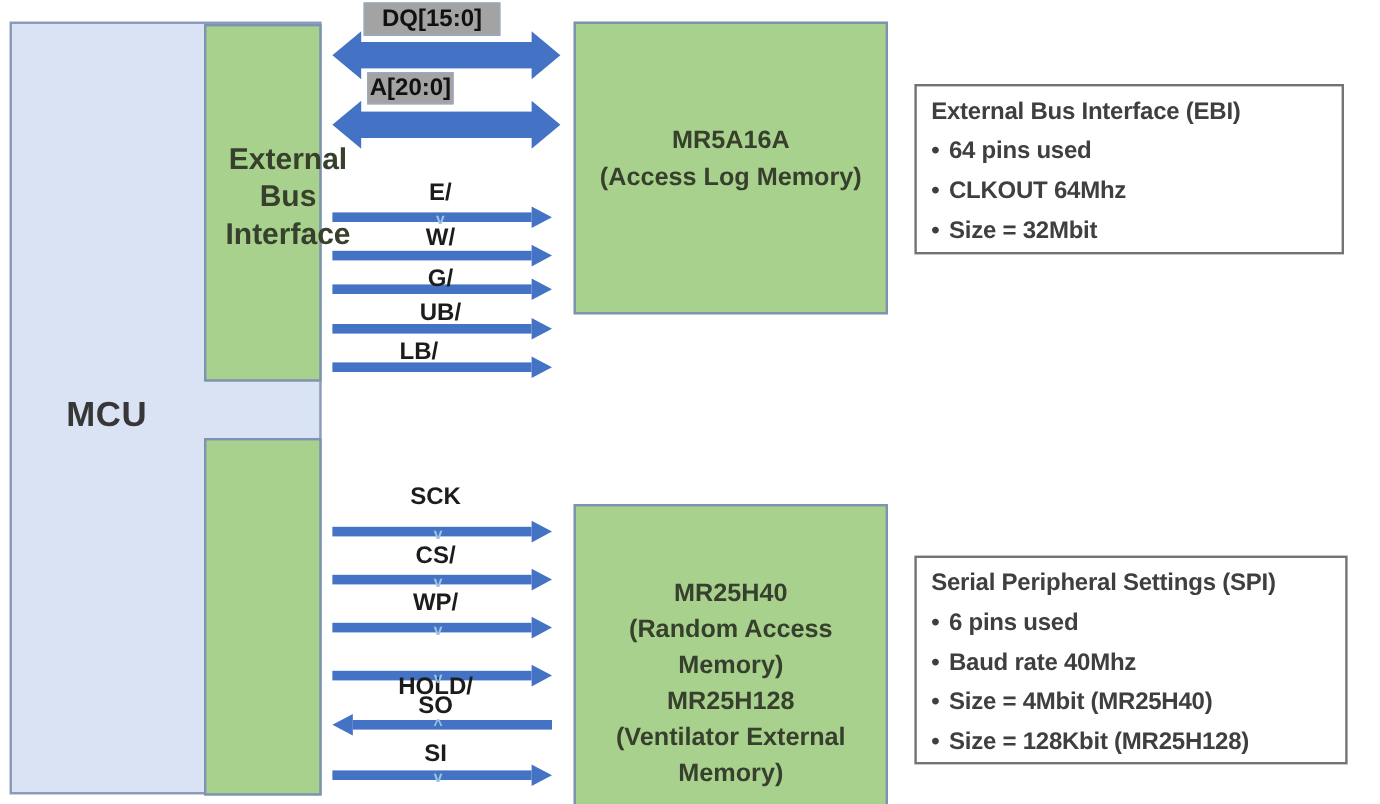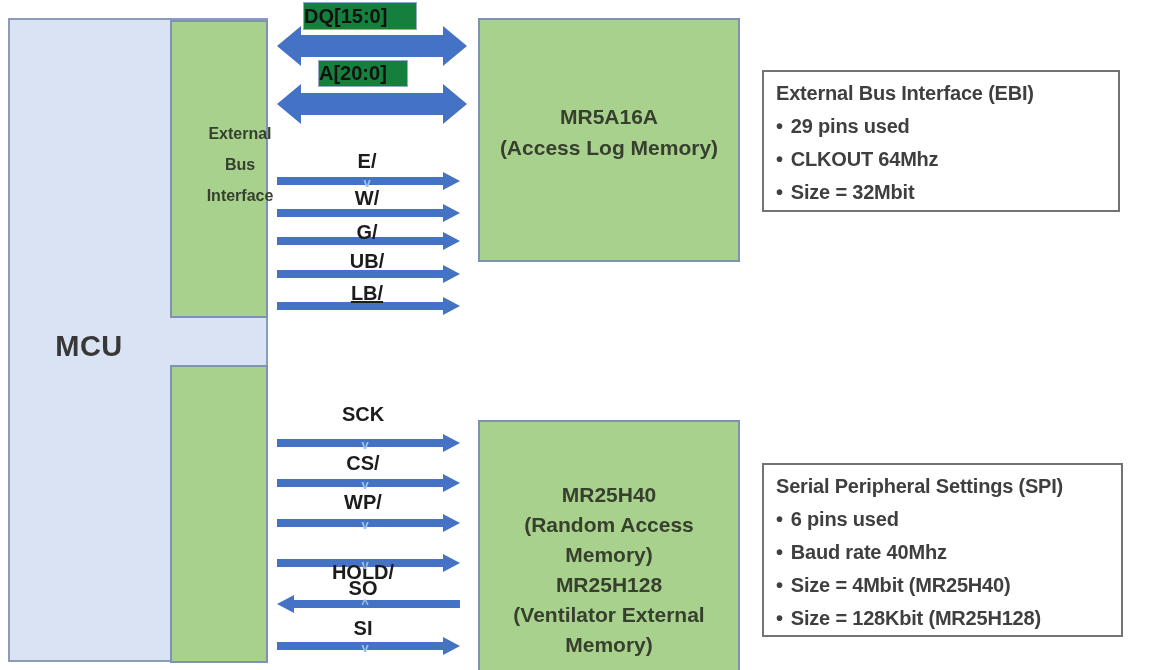--- a/index.html
+++ b/index.html
@@ -16,21 +16,21 @@
     position:relative;width:1150px;height:670px;background:#ffffff;
     font-family:"Liberation Sans", sans-serif;overflow:hidden;
   }
   
   .box{position:absolute;box-sizing:border-box;}
   .mcu-box{left:8px;top:18px;width:260px;height:644px;background:var(--mcu);border:2px solid #8b9cba;}
   .mcu-label{position:absolute;left:8px;top:330px;width:162px;text-align:center;
     font-size:29px;font-weight:700;color:#373737;letter-spacing:.5px;}
   .gbox{background:var(--green);border:2px solid var(--slate);}
   .ebi-box{left:170px;top:20px;width:98px;height:298px;display:flex;align-items:center;justify-content:center;}
-  .ebi-box .lbl{font-size:16px;font-weight:600;line-height:31px;color:var(--greenink);text-align:center;margin-top:-10px;padding-left:42px;}
+  .ebi-box .lbl{font-size:25px;font-weight:600;line-height:31px;color:var(--greenink);text-align:center;margin-top:-10px;padding-left:42px;}
   .spi-box{left:170px;top:365px;width:98px;height:298px;}
   .mem1{left:478px;top:18px;width:262px;height:244px;display:flex;flex-direction:column;
     align-items:center;justify-content:center;}
   .mem1 div{font-size:21px;font-weight:600;line-height:31px;color:var(--greenink);transform:translateY(-8px);}
   .mem2{left:478px;top:420px;width:262px;height:300px;display:flex;flex-direction:column;
     align-items:center;justify-content:center;}
   .mem2 div{font-size:21px;font-weight:600;line-height:30px;color:var(--greenink);}
   
   .info{position:absolute;box-sizing:border-box;background:#fff;border:2px solid #737373;
     padding:5px 12px;color:var(--grayink);}
@@ -39,22 +39,22 @@
   .info .dot{margin-right:8px;}
   .info-ebi{left:762px;top:70px;width:358px;height:142px;}
   .info-spi{left:762px;top:463px;width:361px;height:174px;}
   
   .dbl{position:absolute;left:277px;width:190px;height:40px;}
   .dbl .bar{position:absolute;left:23px;right:23px;top:9px;bottom:9px;background:var(--blue);}
   .dbl .hl,.dbl .hr{position:absolute;top:0;width:0;height:0;
     border-top:20px solid transparent;border-bottom:20px solid transparent;}
   .dbl .hl{left:0;border-right:24px solid var(--blue);}
   .dbl .hr{right:0;border-left:24px solid var(--blue);}
-  .bus-label{position:absolute;box-sizing:border-box;background:#15803d;border:1px solid #9aa9c4;
-    font-size:20px;font-weight:700;color:#111;z-index:2;}
+  .bus-label{position:absolute;box-sizing:border-box;background:#a3a3a3;border:1px solid #9aa9c4;
+    font-size:20px;font-weight:700;color:#111;text-align:center;z-index:2;}
   
   .arrow{position:absolute;left:277px;width:166px;height:8px;background:var(--blue);}
   .arrow.r::after{content:"";position:absolute;right:-17px;top:-5px;width:0;height:0;
     border-top:9px solid transparent;border-bottom:9px solid transparent;border-left:17px solid var(--blue);}
   .arrow.l{left:294px;}
   .arrow.l::before{content:"";position:absolute;left:-17px;top:-5px;width:0;height:0;
     border-top:9px solid transparent;border-bottom:9px solid transparent;border-right:17px solid var(--blue);}
   .sig{position:absolute;width:120px;text-align:center;font-size:20px;font-weight:700;color:var(--ink);z-index:2;}
   .mark{position:absolute;width:20px;text-align:center;font-size:13px;font-weight:700;color:#9dc3e6;z-index:3;line-height:13px;}
 </style>
@@ -89,36 +89,36 @@
     <span class="bar"></span>
     <span class="hr"></span>
   </div>
   <div class="bus-label" style="left:303px;top:2px;width:114px;height:28px;line-height:26px;">DQ[15:0]</div>
 
   <div class="dbl" style="top:84px;">
     <span class="hl"></span>
     <span class="bar"></span>
     <span class="hr"></span>
   </div>
-  <div class="bus-label" style="left:318px;top:60px;width:90px;height:27px;line-height:25px;">A[20:0]</div>
+  <div class="bus-label" style="left:306px;top:60px;width:72px;height:27px;line-height:25px;">A[20:0]</div>
 
   <div class="sig" style="left:307px;top:150px;">E/</div>
   <div class="arrow r" style="top:177px;"></div>
   <div class="mark" style="left:357px;top:176px;">v</div>
 
   <div class="sig" style="left:307px;top:187px;">W/</div>
   <div class="arrow r" style="top:209px;"></div>
 
   <div class="sig" style="left:307px;top:221px;">G/</div>
   <div class="arrow r" style="top:237px;"></div>
 
   <div class="sig" style="left:307px;top:250px;">UB/</div>
   <div class="arrow r" style="top:270px;"></div>
 
-  <div class="sig" style="left:307px;top:282px;text-decoration:underline;">LB/</div>
+  <div class="sig" style="left:289px;top:282px;">LB/</div>
   <div class="arrow r" style="top:302px;"></div>
 
   <div class="sig" style="left:303px;top:403px;">SCK</div>
   <div class="arrow r" style="top:439px;"></div>
   <div class="mark" style="left:355px;top:438px;">v</div>
 
   <div class="sig" style="left:303px;top:452px;">CS/</div>
   <div class="arrow r" style="top:479px;"></div>
   <div class="mark" style="left:355px;top:478px;">v</div>
 
@@ -133,21 +133,21 @@
   <div class="sig" style="left:303px;top:577px;">SO</div>
   <div class="arrow l" style="top:600px;"></div>
   <div class="mark" style="left:355px;top:597px;">^</div>
 
   <div class="sig" style="left:303px;top:617px;">SI</div>
   <div class="arrow r" style="top:642px;"></div>
   <div class="mark" style="left:355px;top:641px;">v</div>
 
   <div class="info info-ebi">
     <div class="title">External Bus Interface (EBI)</div>
-    <span class="bullet"><span class="dot">•</span><span>29 pins used</span></span>
+    <span class="bullet"><span class="dot">•</span><span>64 pins used</span></span>
     <span class="bullet"><span class="dot">•</span><span>CLKOUT 64Mhz</span></span>
     <span class="bullet"><span class="dot">•</span><span>Size = 32Mbit</span></span>
   </div>
 
   <div class="info info-spi">
     <div class="title">Serial Peripheral Settings (SPI)</div>
     <span class="bullet"><span class="dot">•</span><span>6 pins used</span></span>
     <span class="bullet"><span class="dot">•</span><span>Baud rate 40Mhz</span></span>
     <span class="bullet"><span class="dot">•</span><span>Size = 4Mbit (MR25H40)</span></span>
     <span class="bullet"><span class="dot">•</span><span>Size = 128Kbit (MR25H128)</span></span>

